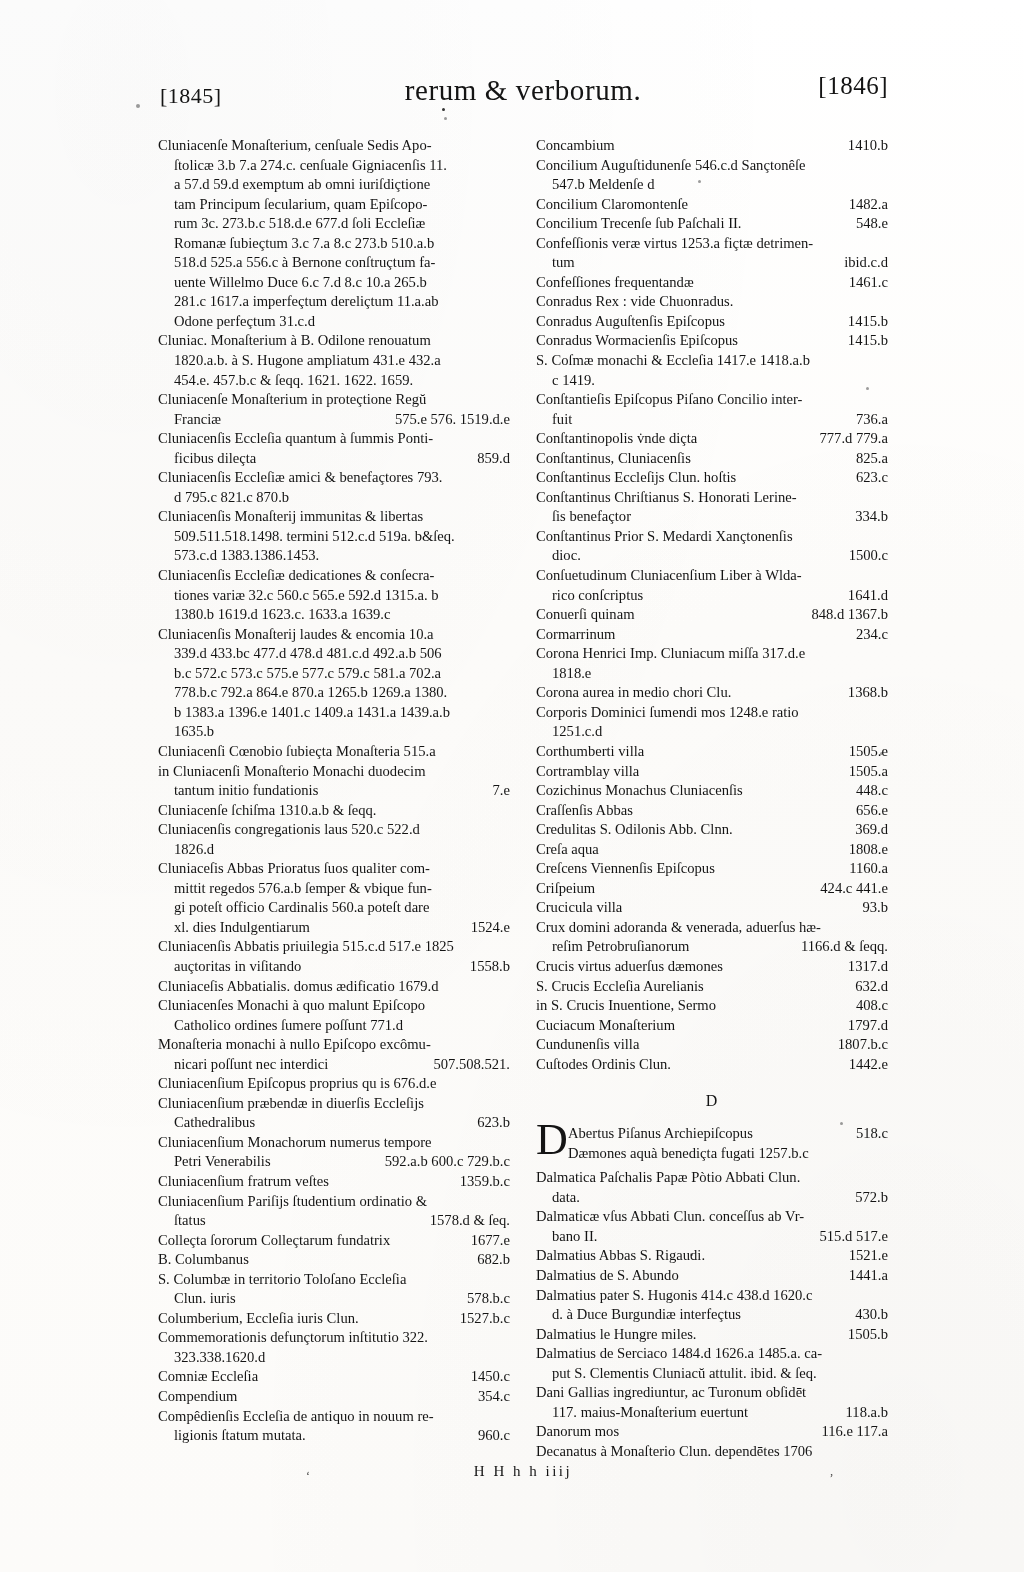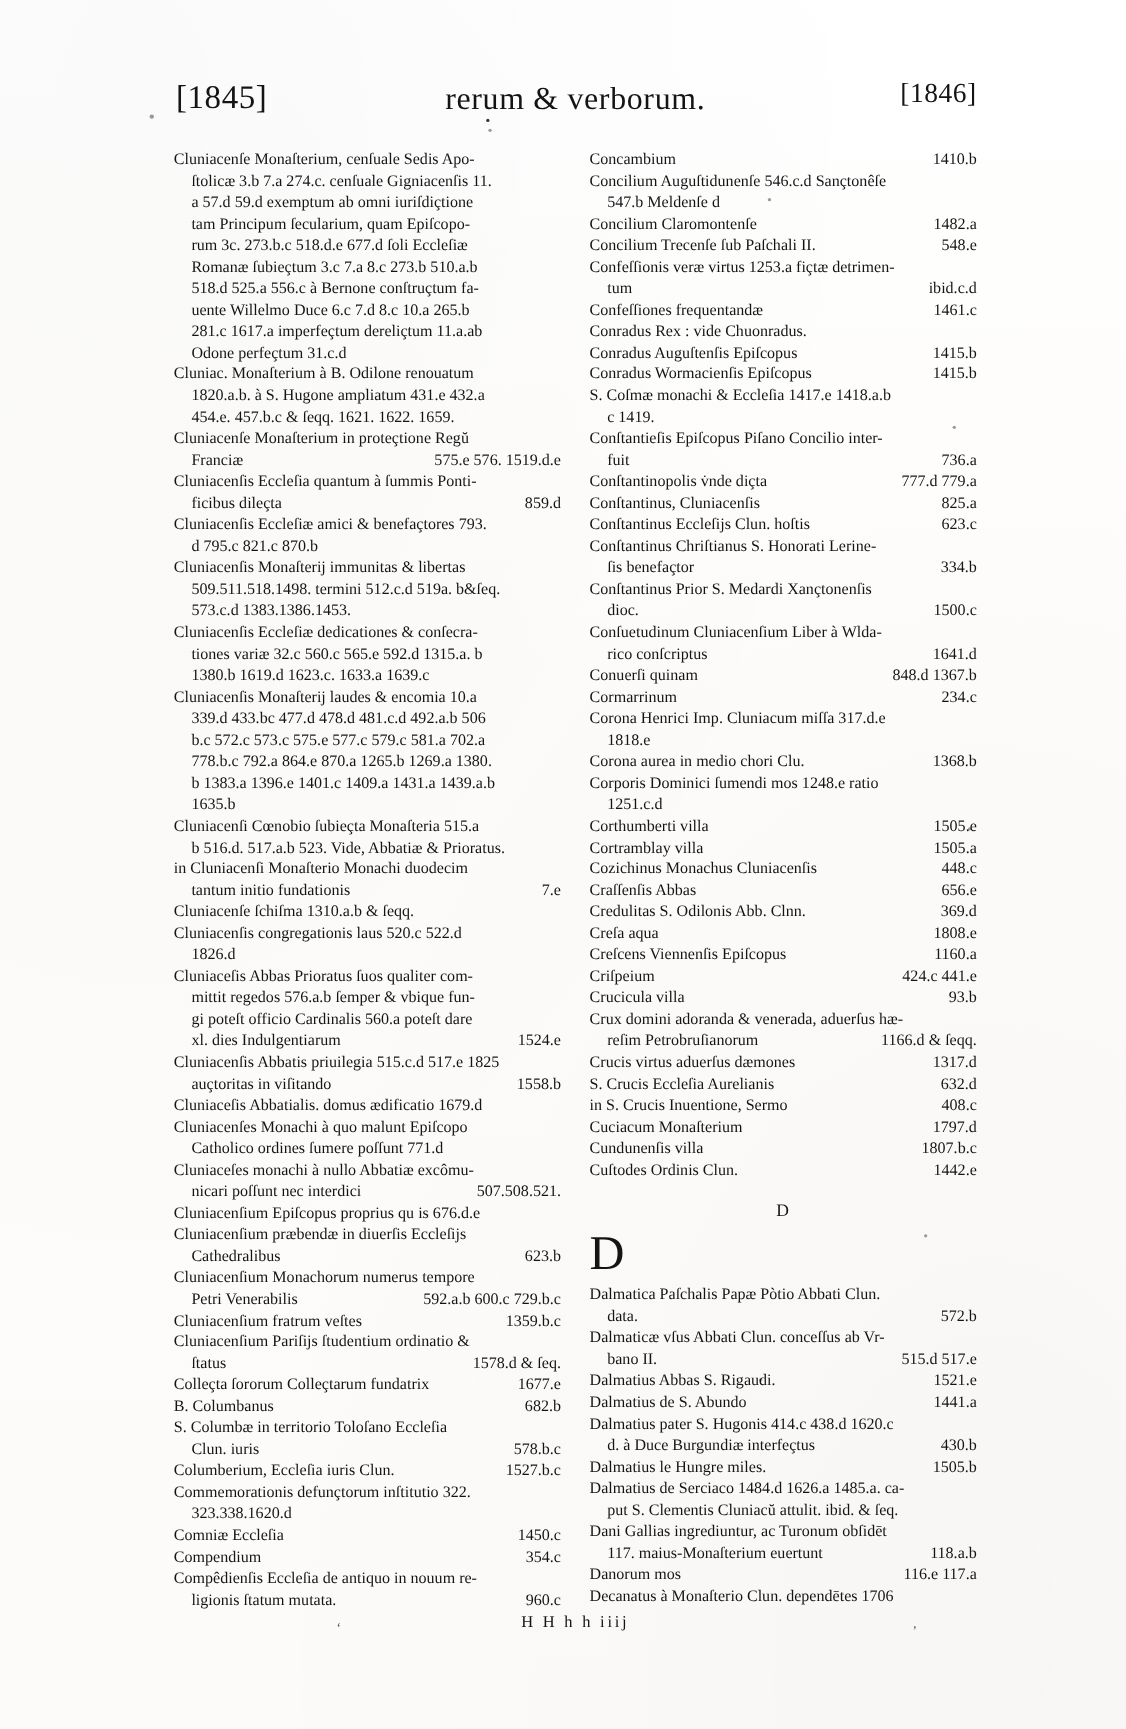--- a/index.html
+++ b/index.html
@@ -44,22 +44,22 @@
 
   
   .running-head {
     position: relative;
     height: 46px;
     margin-bottom: 18px;
   }
   .folio-left {
     position: absolute;
     left: 2px;
-    top: 0;
-    font-size: 30px;
+    top: 11px;
+    font-size: 22px;
     letter-spacing: 0.5px;
   }
   .folio-right {
     position: absolute;
     right: 0px;
     top: 0;
     font-size: 25px;
     letter-spacing: 0.5px;
   }
   .head-title {
@@ -242,21 +242,20 @@
           <div class="entry">
             <div class="ln">Cluniacenſis  Monaſterij  laudes  &amp;  encomia  10.a</div>
             <div class="ln ind">339.d 433.bc 477.d 478.d 481.c.d 492.a.b 506</div>
             <div class="ln ind">b.c 572.c 573.c 575.e 577.c 579.c 581.a 702.a</div>
             <div class="ln ind">778.b.c 792.a 864.e 870.a 1265.b 1269.a 1380.</div>
             <div class="ln ind">b 1383.a 1396.e 1401.c 1409.a 1431.a 1439.a.b</div>
             <div class="ln ind">1635.b</div>
           </div>
           <div class="entry">
             <div class="ln">Cluniacenſi  Cœnobio  ſubieçta  Monaſteria  515.a</div>
-            <div class="ln ind">b 516.d. 517.a.b 523. Vide, Abbatiæ &amp; Prioratus.</div>
           </div>
           <div class="entry">
             <div class="ln">in  Cluniacenſi  Monaſterio  Monachi  duodecim</div>
             <div class="ln j ind">
               <span>tantum initio fundationis</span>
               <span>7.e</span>
             </div>
           </div>
           <div class="entry">
             <div class="ln">Cluniacenſe  ſchiſma  1310.a.b  &amp;  ſeqq.</div>
@@ -282,21 +281,21 @@
             </div>
           </div>
           <div class="entry">
             <div class="ln">Cluniaceſis  Abbatialis. domus  ædificatio  1679.d</div>
           </div>
           <div class="entry">
             <div class="ln">Cluniacenſes  Monachi  à  quo  malunt  Epiſcopo</div>
             <div class="ln ind">Catholico ordines ſumere poſſunt 771.d</div>
           </div>
           <div class="entry">
-            <div class="ln">Cluniaceſes  monachi  à  nullo  Abbatiæ  excômu-</div>
+            <div class="ln">Monaſteria  monachi  à  nullo  Epiſcopo  excômu-</div>
             <div class="ln j ind">
               <span>nicari poſſunt nec interdici</span>
               <span>507.508.521.</span>
             </div>
           </div>
           <div class="entry">
             <div class="ln">Cluniacenſium  Epiſcopus  proprius qu is  676.d.e</div>
           </div>
           <div class="entry">
             <div class="ln">Cluniacenſium  præbendæ  in  diuerſis  Eccleſijs</div>
@@ -595,20 +594,30 @@
           </div>
           <div class="entry">
             <div class="ln j">
               <span>Cuſtodes Ordinis Clun.</span>
               <span>1442.e</span>
             </div>
           </div>
           <div class="section-letter">D</div>
           <div class="entry dropcap-block">
             <span class="dropcap">D</span>
+            <div class="dropcap-lines">
+              <div class="ln j">
+                <span>Abertus Piſanus Archiepiſcopus</span>
+                <span>518.c</span>
+              </div>
+              <div class="ln j">
+                <span>Dæmones aquà benediçta fugati 1257.b.c</span>
+                <span></span>
+              </div>
+            </div>
           </div>
           <div class="entry">
             <div class="ln">Dalmatica  Paſchalis  Papæ  Pòtio  Abbati  Clun.</div>
             <div class="ln j ind">
               <span>data.</span>
               <span>572.b</span>
             </div>
           </div>
           <div class="entry">
             <div class="ln">Dalmaticæ  vſus  Abbati  Clun.  conceſſus  ab  Vr-</div>

